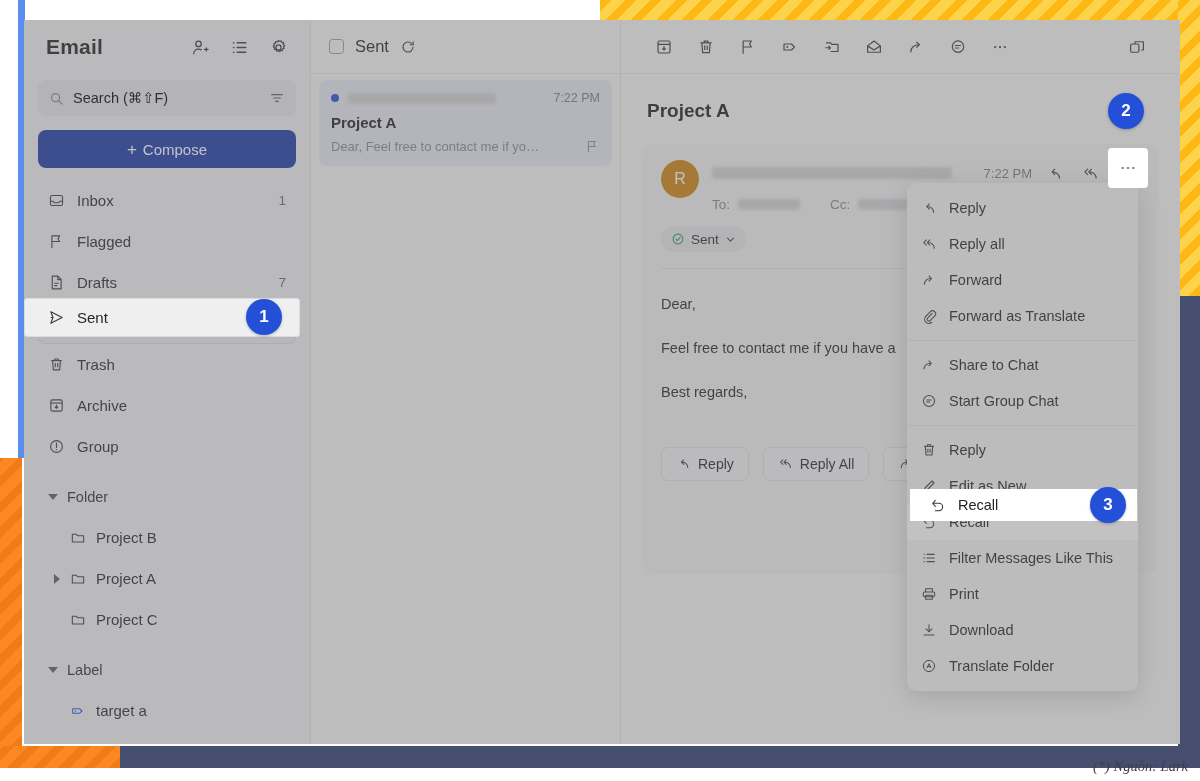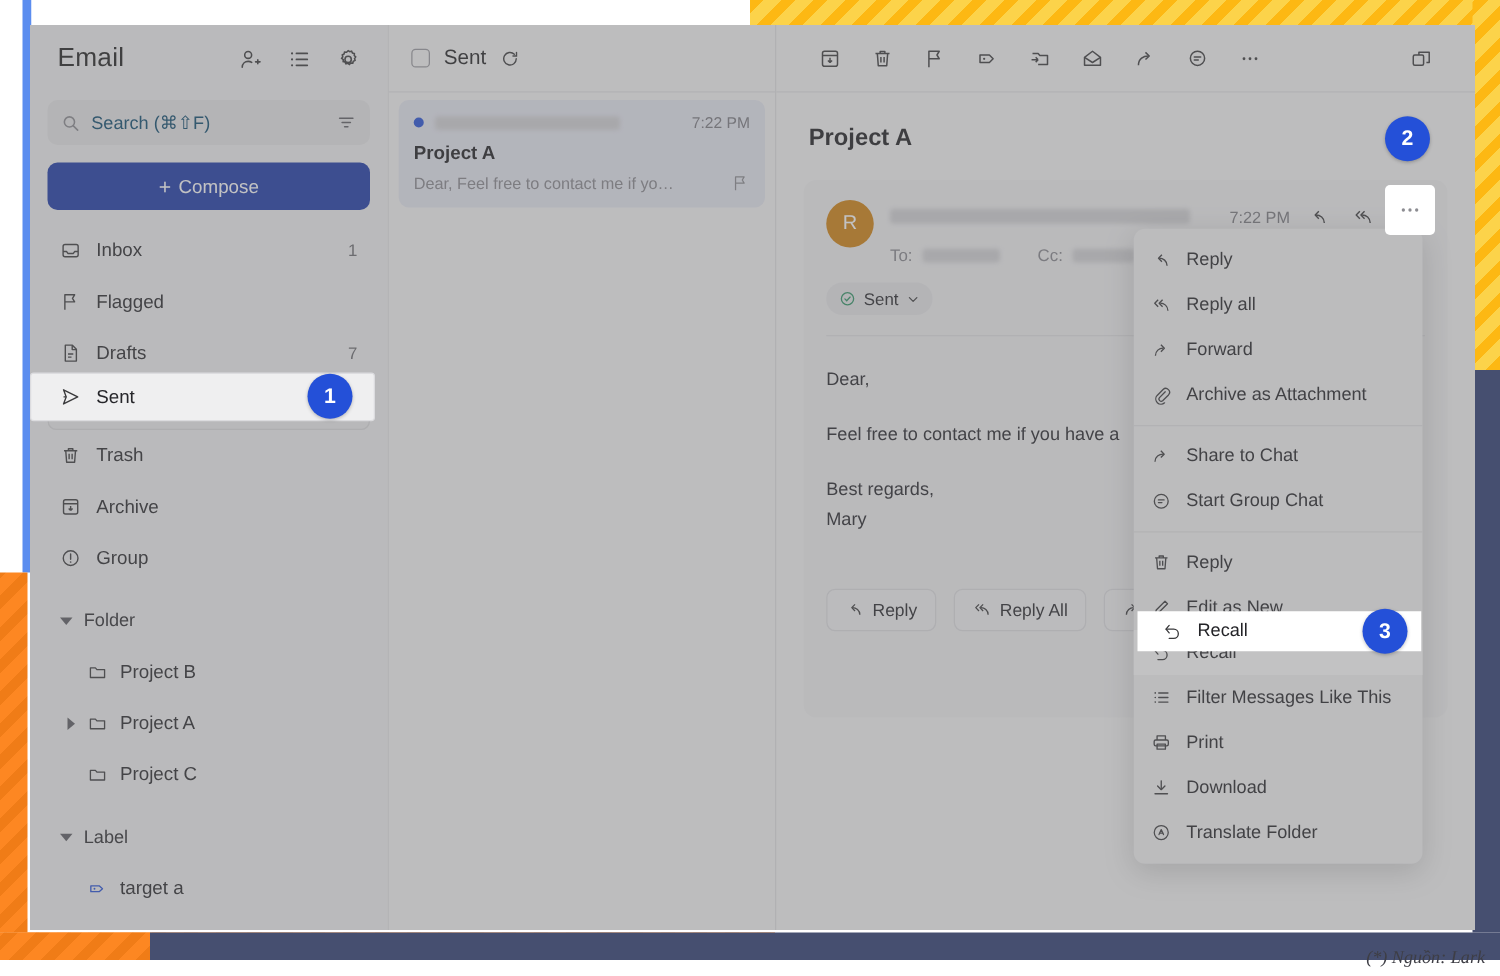--- a/index.html
+++ b/index.html
@@ -47,31 +47,31 @@
   .sidebar {
     width: 286px; flex: 0 0 286px; height: 100%;
     background: #f2f2f3;
     padding: 0 14px;
     position: relative;
   }
   .sb-head {
     height: 54px; display: flex; align-items: center;
     padding: 0 8px;
   }
-  .sb-title { font-size: 21px; font-weight: 400; color: #1f1f1f; letter-spacing: .2px; }
+  .sb-title { font-size: 21px; font-weight: 700; color: #1f1f1f; letter-spacing: .2px; }
   .sb-head-icons { margin-left: auto; display: flex; gap: 20px; align-items: center; }
   .ico { display: inline-flex; align-items: center; justify-content: center; color: #3a3a3c; }
 
   .search {
     height: 36px; margin: 6px 0 0 0;
     background: #e7e7e9; border-radius: 8px;
     display: flex; align-items: center; gap: 9px;
     padding: 0 11px;
   }
-  .search-ph { font-size: 14.5px; color: #0c4a6e; flex: 1; }
+  .search-ph { font-size: 14.5px; color: #000000; flex: 1; }
 
   .compose {
     height: 38px; margin-top: 14px;
     background: #1b38a8; color: #fff; border-radius: 8px;
     display: flex; align-items: center; justify-content: center; gap: 6px;
     font-size: 15px;
   }
   .compose .plus { font-size: 17px; line-height: 1; }
 
   .nav { margin-top: 12px; }
@@ -549,21 +549,20 @@
             </svg>
           </span>
         </div>
 
         <div class="divider"></div>
 
         <div class="body-text">
           <p>Dear,</p>
           <p>Feel free to contact me if you have a</p>
           <p>Best regards,</p>
-          <p class="tight">Mary</p>
         </div>
 
         <div class="actions">
           <span class="abtn">
             <span class="ico">
               <svg width="15" height="15" viewBox="0 0 24 24" fill="none" stroke="#3a3a3c" stroke-width="1.7" stroke-linejoin="round">
                 <path d="M19 19c0-6-4.8-9.2-9.5-9.2"></path>
                   <path d="M12.8 5.6L8.7 9.8l4.1 4.2"></path>
               </svg>
             </span>
@@ -628,21 +627,21 @@
             </svg>
           </span>
           <span>Forward</span>
         </div>
         <div class="ctx-item">
           <span class="ico">
             <svg width="16" height="16" viewBox="0 0 24 24" fill="none" stroke="#3a3a3c" stroke-width="1.6" stroke-linecap="round">
               <path d="M16.8 8.2l-6.9 6.9a2.7 2.7 0 0 0 3.8 3.8l7.0-7.0a4.6 4.6 0 0 0-6.5-6.5l-7.1 7.1a6.3 6.3 0 0 0 8.9 8.9"></path>
             </svg>
           </span>
-          <span>Archive as Attachment</span>
+          <span>Forward as Translate</span>
         </div>
 
         <div class="ctx-sep"></div>
 
         <div class="ctx-item">
           <span class="ico">
             <svg width="16" height="16" viewBox="0 0 24 24" fill="none" stroke="#3a3a3c" stroke-width="1.6" stroke-linejoin="round">
               <path d="M4.5 18.5c0-6 5-9 9.8-9"></path>
                 <path d="M11.5 5.4l4 4.1-4 4.1"></path>
             </svg>

